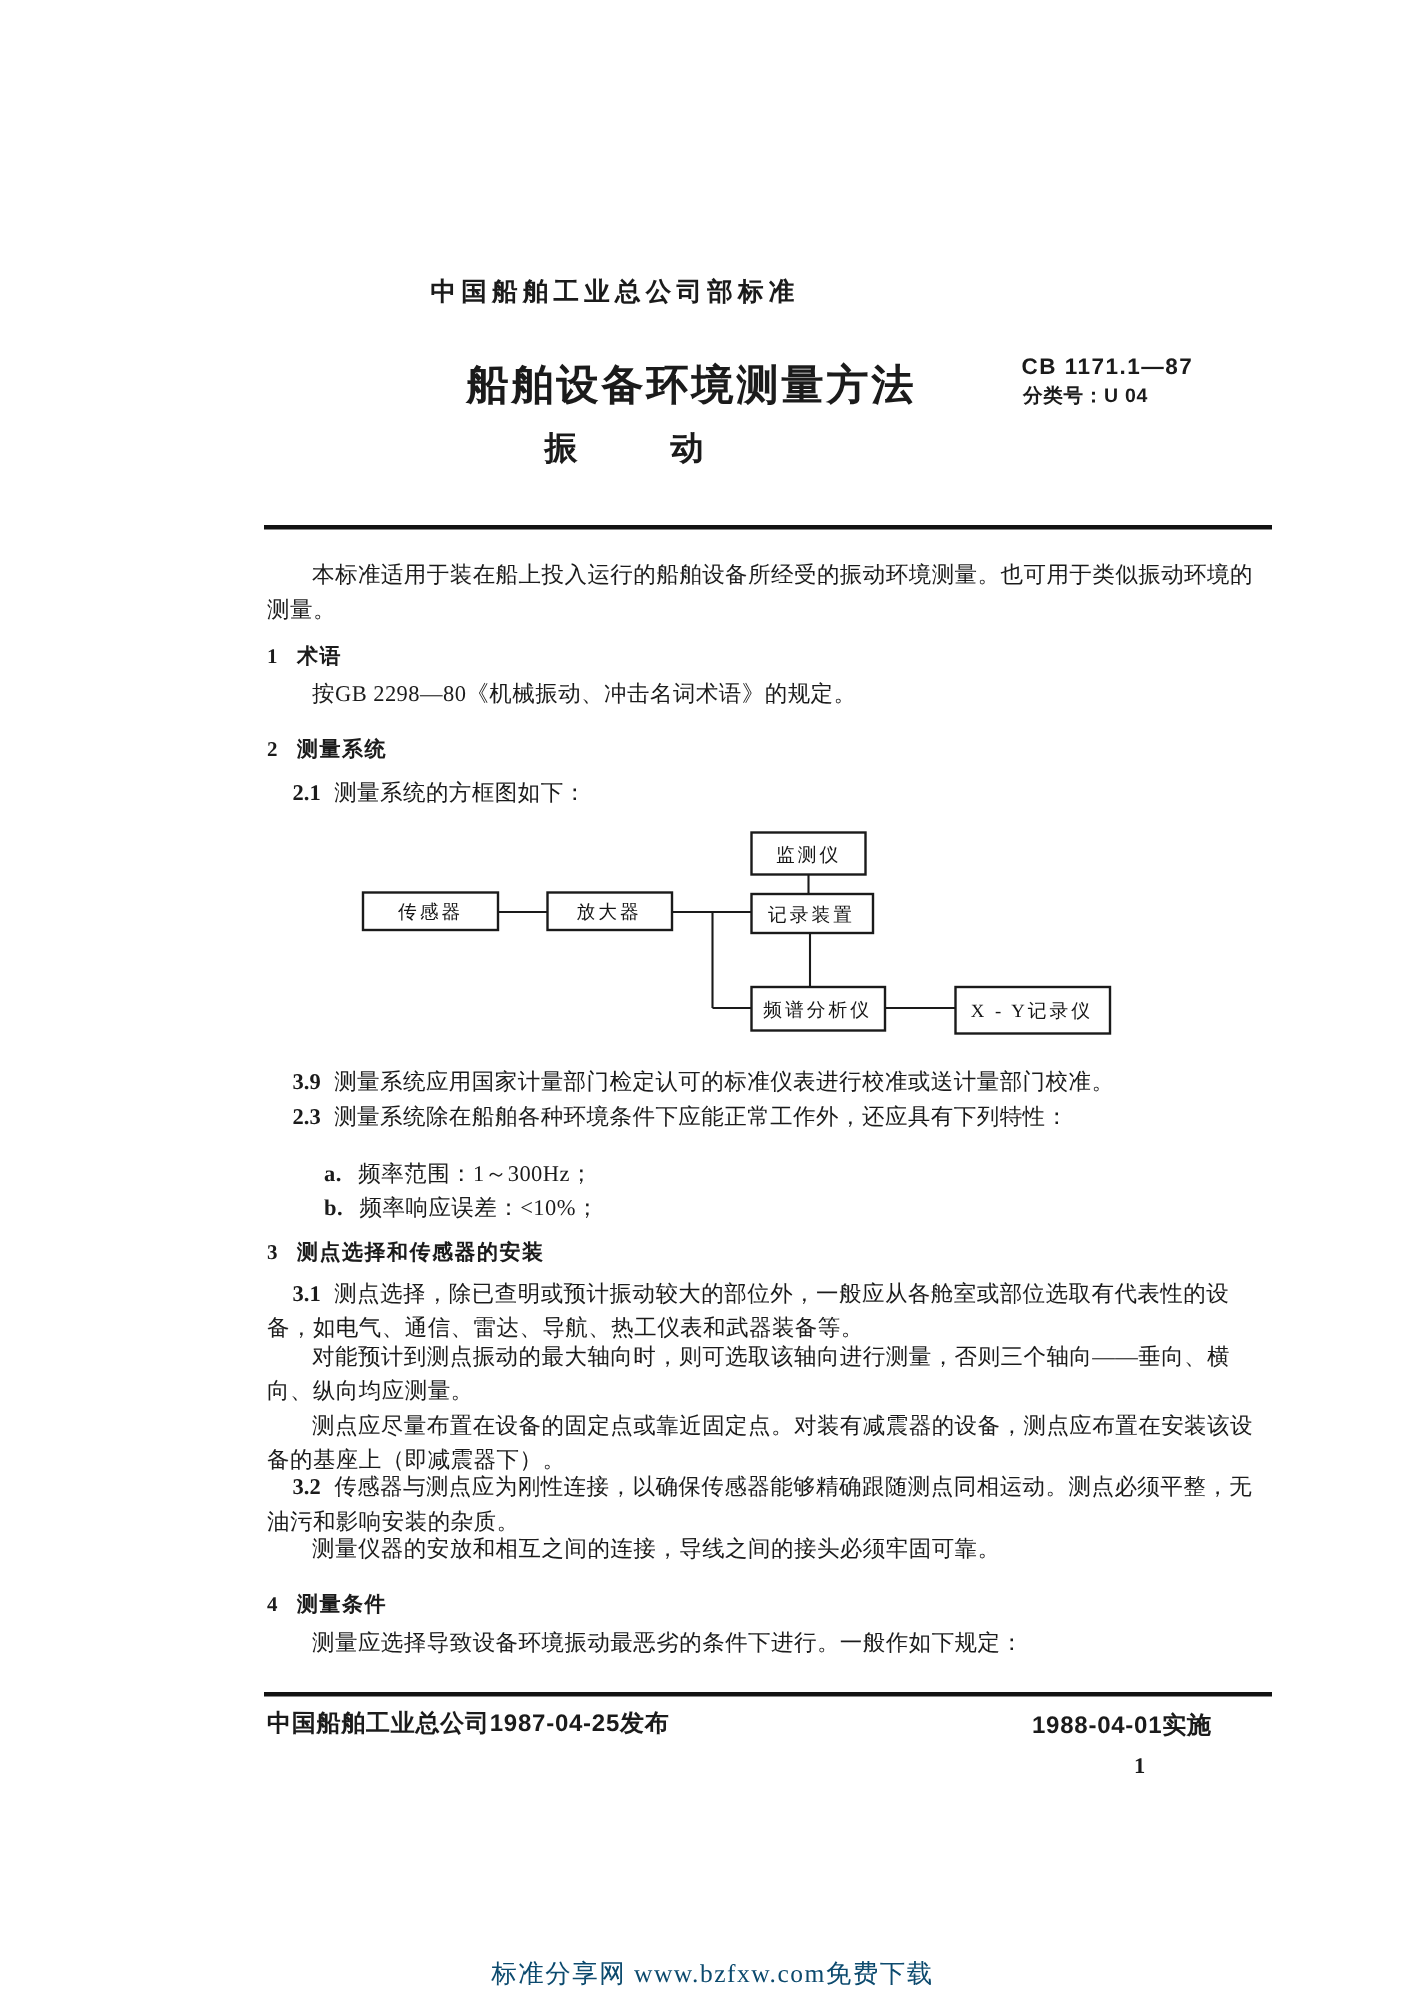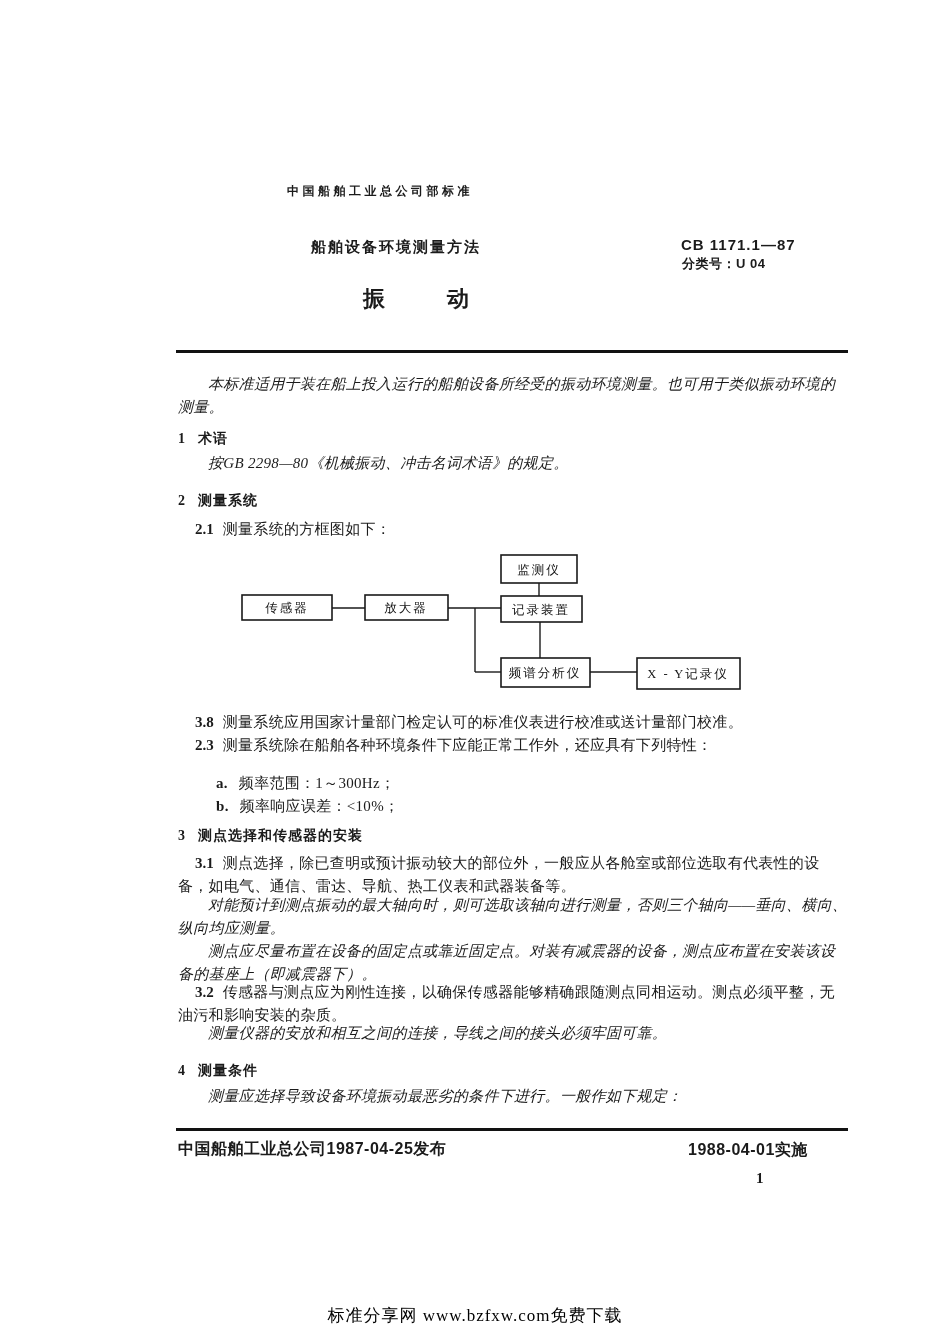--- a/index.html
+++ b/index.html
@@ -7,26 +7,26 @@
     width:950px; height:1343px; background:#ffffff; position:relative;
     font-family:"Liberation Serif", serif; color:#1b1b1b;
     -webkit-font-smoothing:antialiased;
   }
   .page { position:absolute; inset:0; overflow:hidden; }
 
   
   .org-line {
     position:absolute; left:287px; top:183px;
     font-family:"Liberation Sans", sans-serif;
-    font-size:12px; font-weight:bold; letter-spacing:3.5px; white-space:nowrap;text-align:center;
+    font-size:17px; font-weight:bold; letter-spacing:3.5px; white-space:nowrap;text-align:center;
   }
   .doc-title {
     position:absolute; left:311px; top:238px;
     font-family:"Liberation Sans", sans-serif;
-    font-size:15px; font-weight:bold; letter-spacing:2px; white-space:nowrap;
+    font-size:28px; font-weight:bold; letter-spacing:2px; white-space:nowrap;
   }
   .std-no {
     position:absolute; left:681px; top:236px;
     font-family:"Liberation Sans", sans-serif;
     font-size:15px; font-weight:bold; letter-spacing:1px; white-space:nowrap;
   }
   .class-no {
     position:absolute; left:682px; top:255px;
     font-family:"Liberation Sans", sans-serif;
     font-size:13px; font-weight:600; letter-spacing:0.5px; white-space:nowrap;
@@ -39,21 +39,21 @@
 
   .rule-top    { position:absolute; left:176px; top:350px; width:672px; height:3px; background:#121212; }
   .rule-bottom { position:absolute; left:176px; top:1128px; width:672px; height:3px; background:#121212; }
 
   
   .body {
     position:absolute; left:178px; top:373px; width:672px;
     font-size:15px; line-height:23px; letter-spacing:0.3px;
   }
   .body p { margin:0; }
-  .indent   { text-indent:30px;font-style:italic; }
+  .indent   { text-indent:30px; }
   .num-para { text-indent:17px; }
   .h {
     font-family:Liberation Serif, serif;
     font-weight:bold; font-size:14px; letter-spacing:1px;
   }
   .h .num { display:inline-block; margin-right:13px; letter-spacing:0; }
   b.pn { font-weight:bold; margin-right:9px; letter-spacing:0; }
   .item { margin-left:38px; }
   .item b { margin-right:11px; }
 
@@ -77,21 +77,21 @@
     position:absolute; left:688px; top:1140px;
     font-family:"Liberation Sans", sans-serif;
     font-size:16px; font-weight:bold; letter-spacing:0.5px; white-space:nowrap;
   }
   .page-num {
     position:absolute; left:756px; top:1170px;
     font-size:15px; font-weight:bold;
   }
   .watermark {
     position:absolute; left:0; top:1304px; width:100%; text-align:center;
-    color:#000000; font-size:17px; letter-spacing:1px;
+    color:#0c4a6e; font-size:17px; letter-spacing:1px;
   }
 </style>
 </head>
 <body>
 
 <div class="page">
 
   <div class="org-line">中国船舶工业总公司部标准</div>
 
   <div class="doc-title">船舶设备环境测量方法</div>
@@ -152,21 +152,21 @@
           <rect x="323" y="104" width="89" height="29"></rect>
           <text x="367" y="123" text-anchor="middle">频谱分析仪</text>
         </g>
         <g>
           <rect x="459" y="104" width="103" height="31"></rect>
           <text x="510" y="124" text-anchor="middle">X - Y记录仪</text>
         </g>
       </svg>
     </div>
 
-    <p class="num-para" style="margin-top:17px"><b class="pn">3.8</b><span>测量系统应用国家计量部门检定认可的标准仪表进行校准或送计量部门校准。</span></p>
+    <p class="num-para" style="margin-top:17px"><b class="pn">3.9</b><span>测量系统应用国家计量部门检定认可的标准仪表进行校准或送计量部门校准。</span></p>
 
     <p class="num-para"><b class="pn">2.3</b><span>测量系统除在船舶各种环境条件下应能正常工作外，还应具有下列特性：</span></p>
 
     <div style="margin-top:15px">
       <div class="item"><b>a.</b><span>频率范围：1～300Hz；</span></div>
       <div class="item"><b>b.</b><span>频率响应误差：&lt;10%；</span></div>
     </div>
 
     <div class="h" style="margin-top:6px">
       <span class="num">3</span><span>测点选择和传感器的安装</span>

